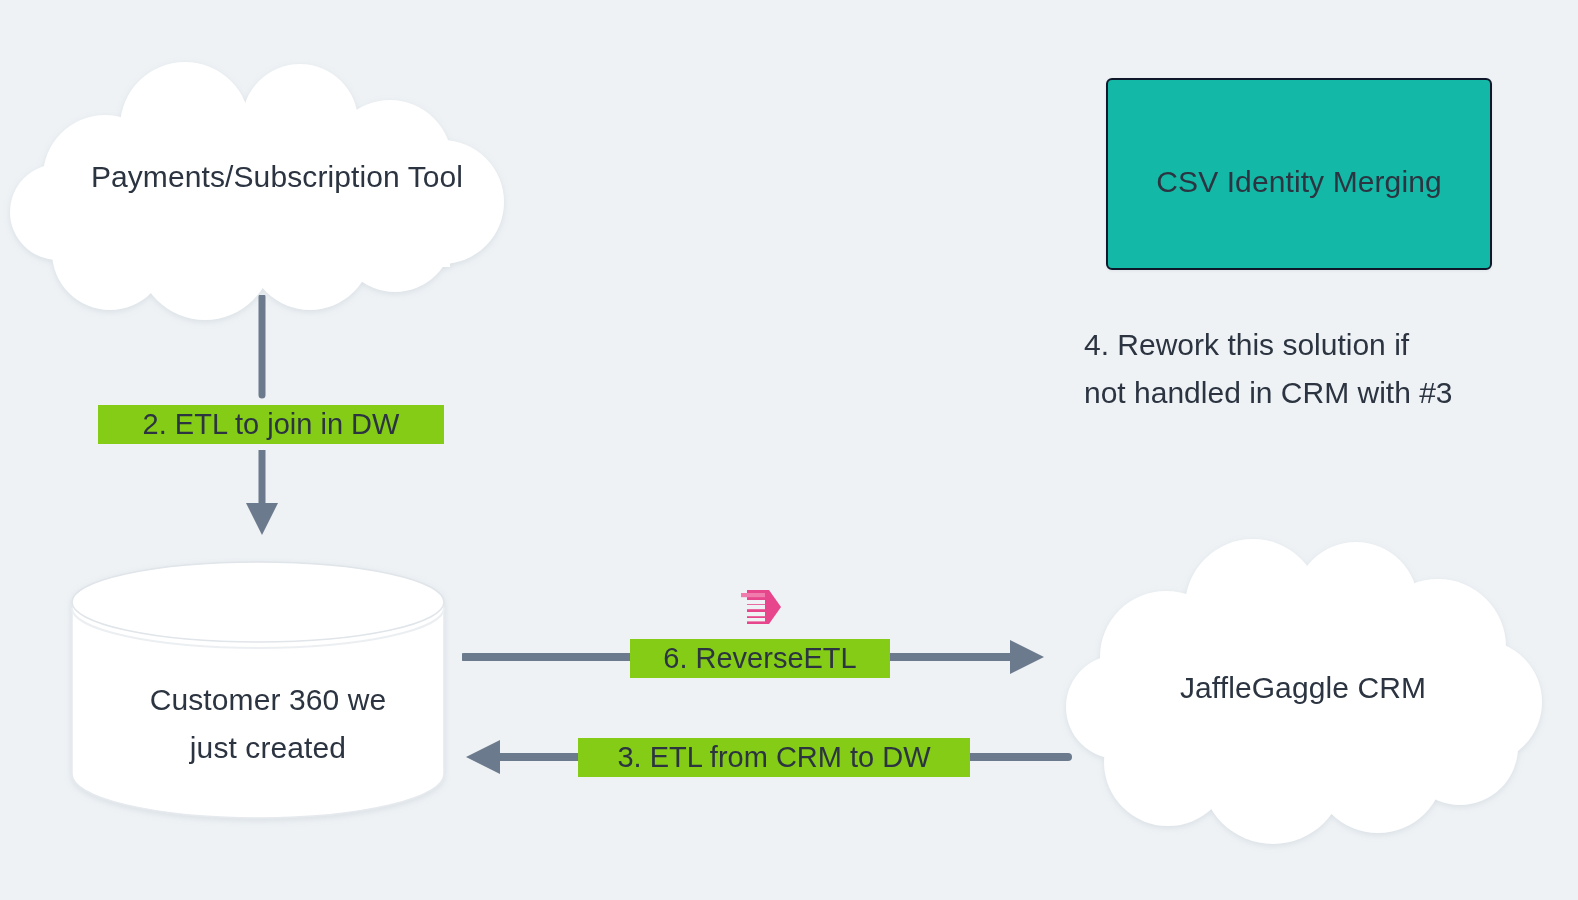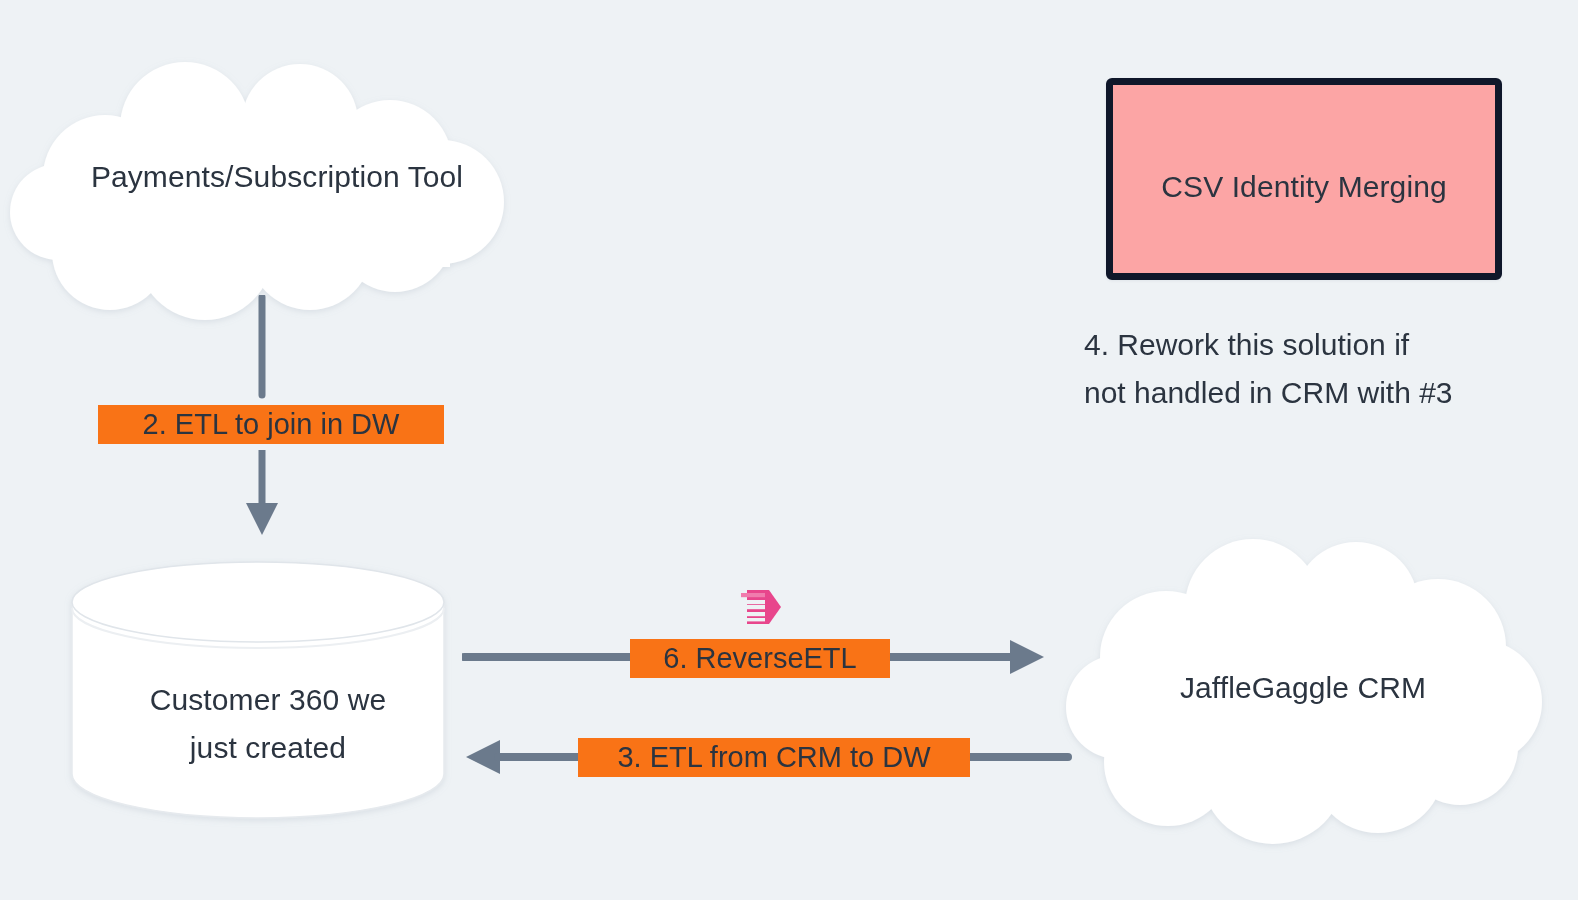--- a/index.html
+++ b/index.html
@@ -28,21 +28,21 @@
     line-height: 1.6;
     white-space: pre-line;
     z-index: 8;
     pointer-events: none;
   }
   .edge-label {
     position: absolute;
     color: #2b3440;
     font-size: 29px;
     font-weight: 400;
-    background: #f97316;
+    background: #84cc16;
     padding: 0 8px;
     text-align: center;
     line-height: 1.33;
     white-space: pre-line;
     z-index: 9;
   }
   .note-text {
     position: absolute;
     color: #2b3440;
     font-size: 30px;
@@ -63,22 +63,22 @@
     top: 0;
     left: 0;
     z-index: 4;
   }
   .logo-svg {
     position: absolute;
     z-index: 10;
   }
   .box-node {
     position: absolute;
-    background: #fca5a5;
-    border: 7px solid #0f172a;
+    background: #14b8a6;
+    border: 2px solid #0f172a;
     border-radius: 6px;
     box-shadow: 0 1px 3px rgba(60,75,95,0.07);
     z-index: 3;
   }
 </style>
 </head>
 <body>
 
 <div id="canvas">
 

